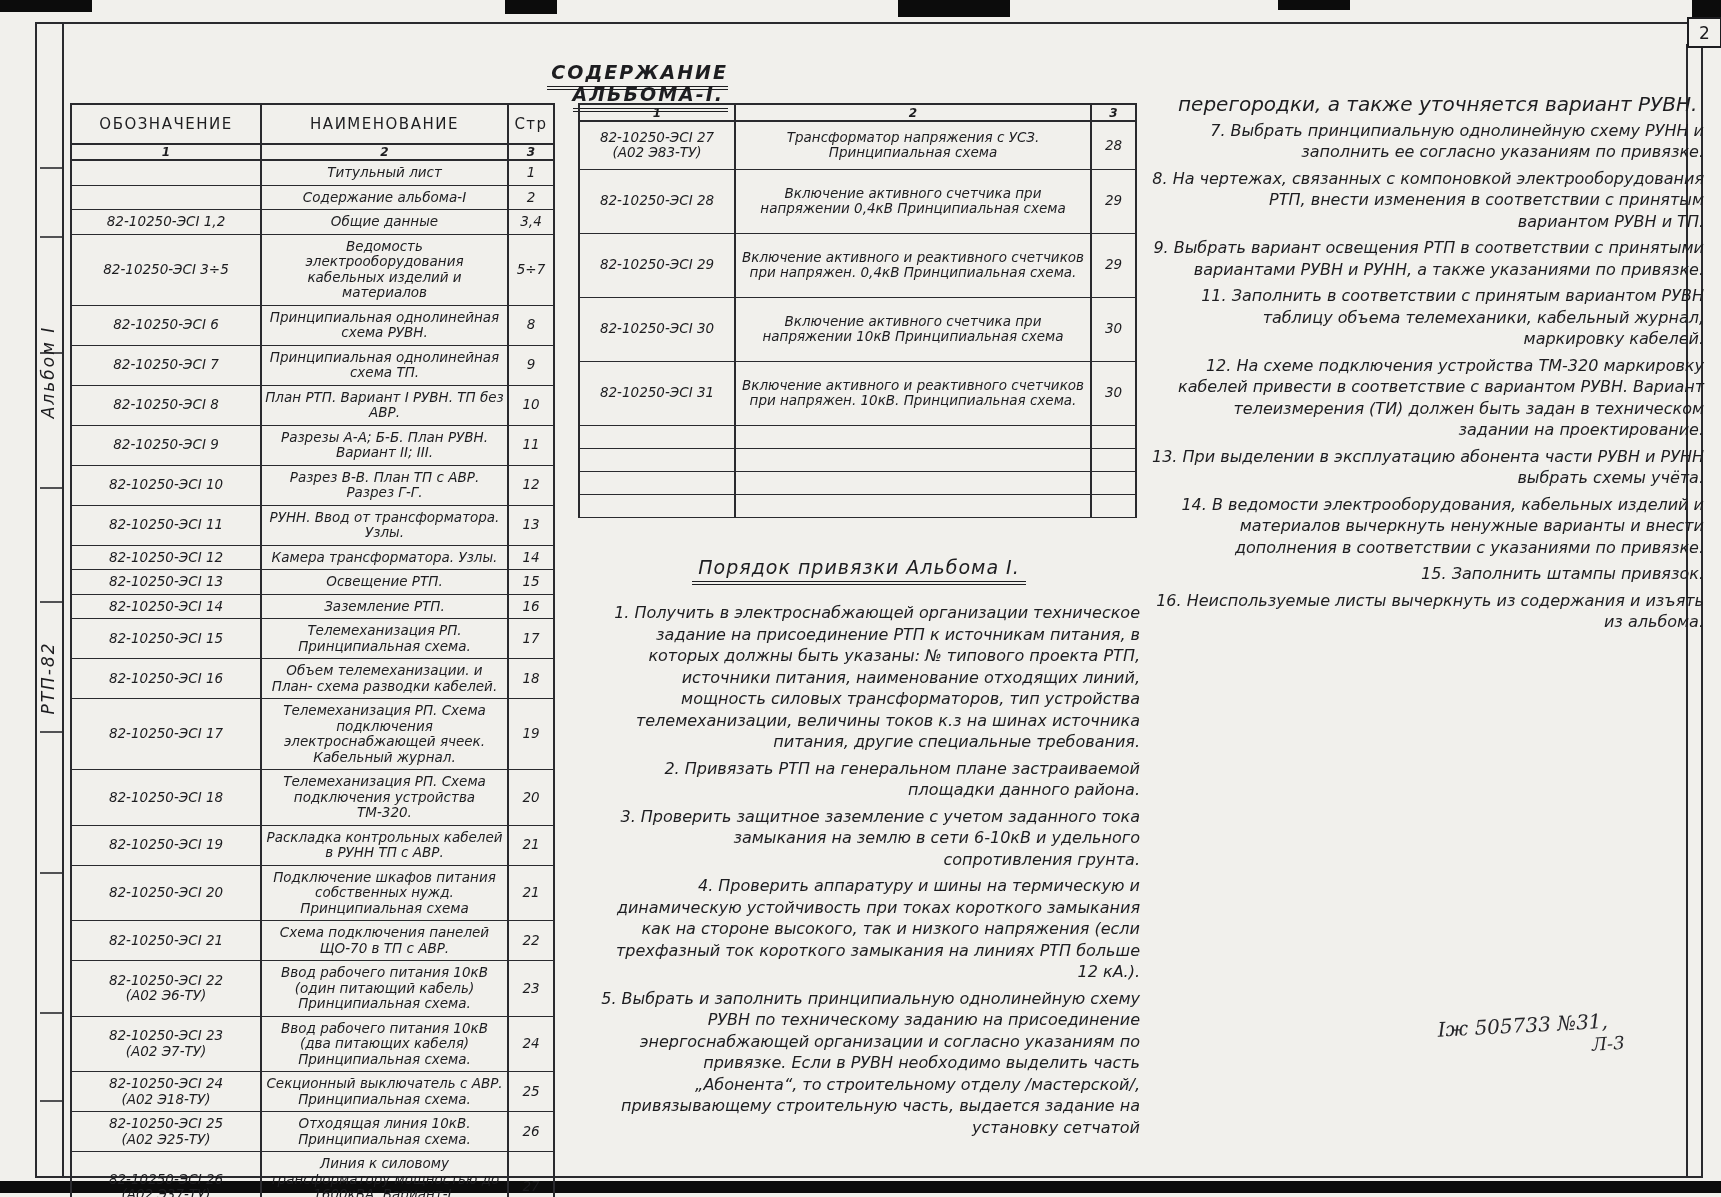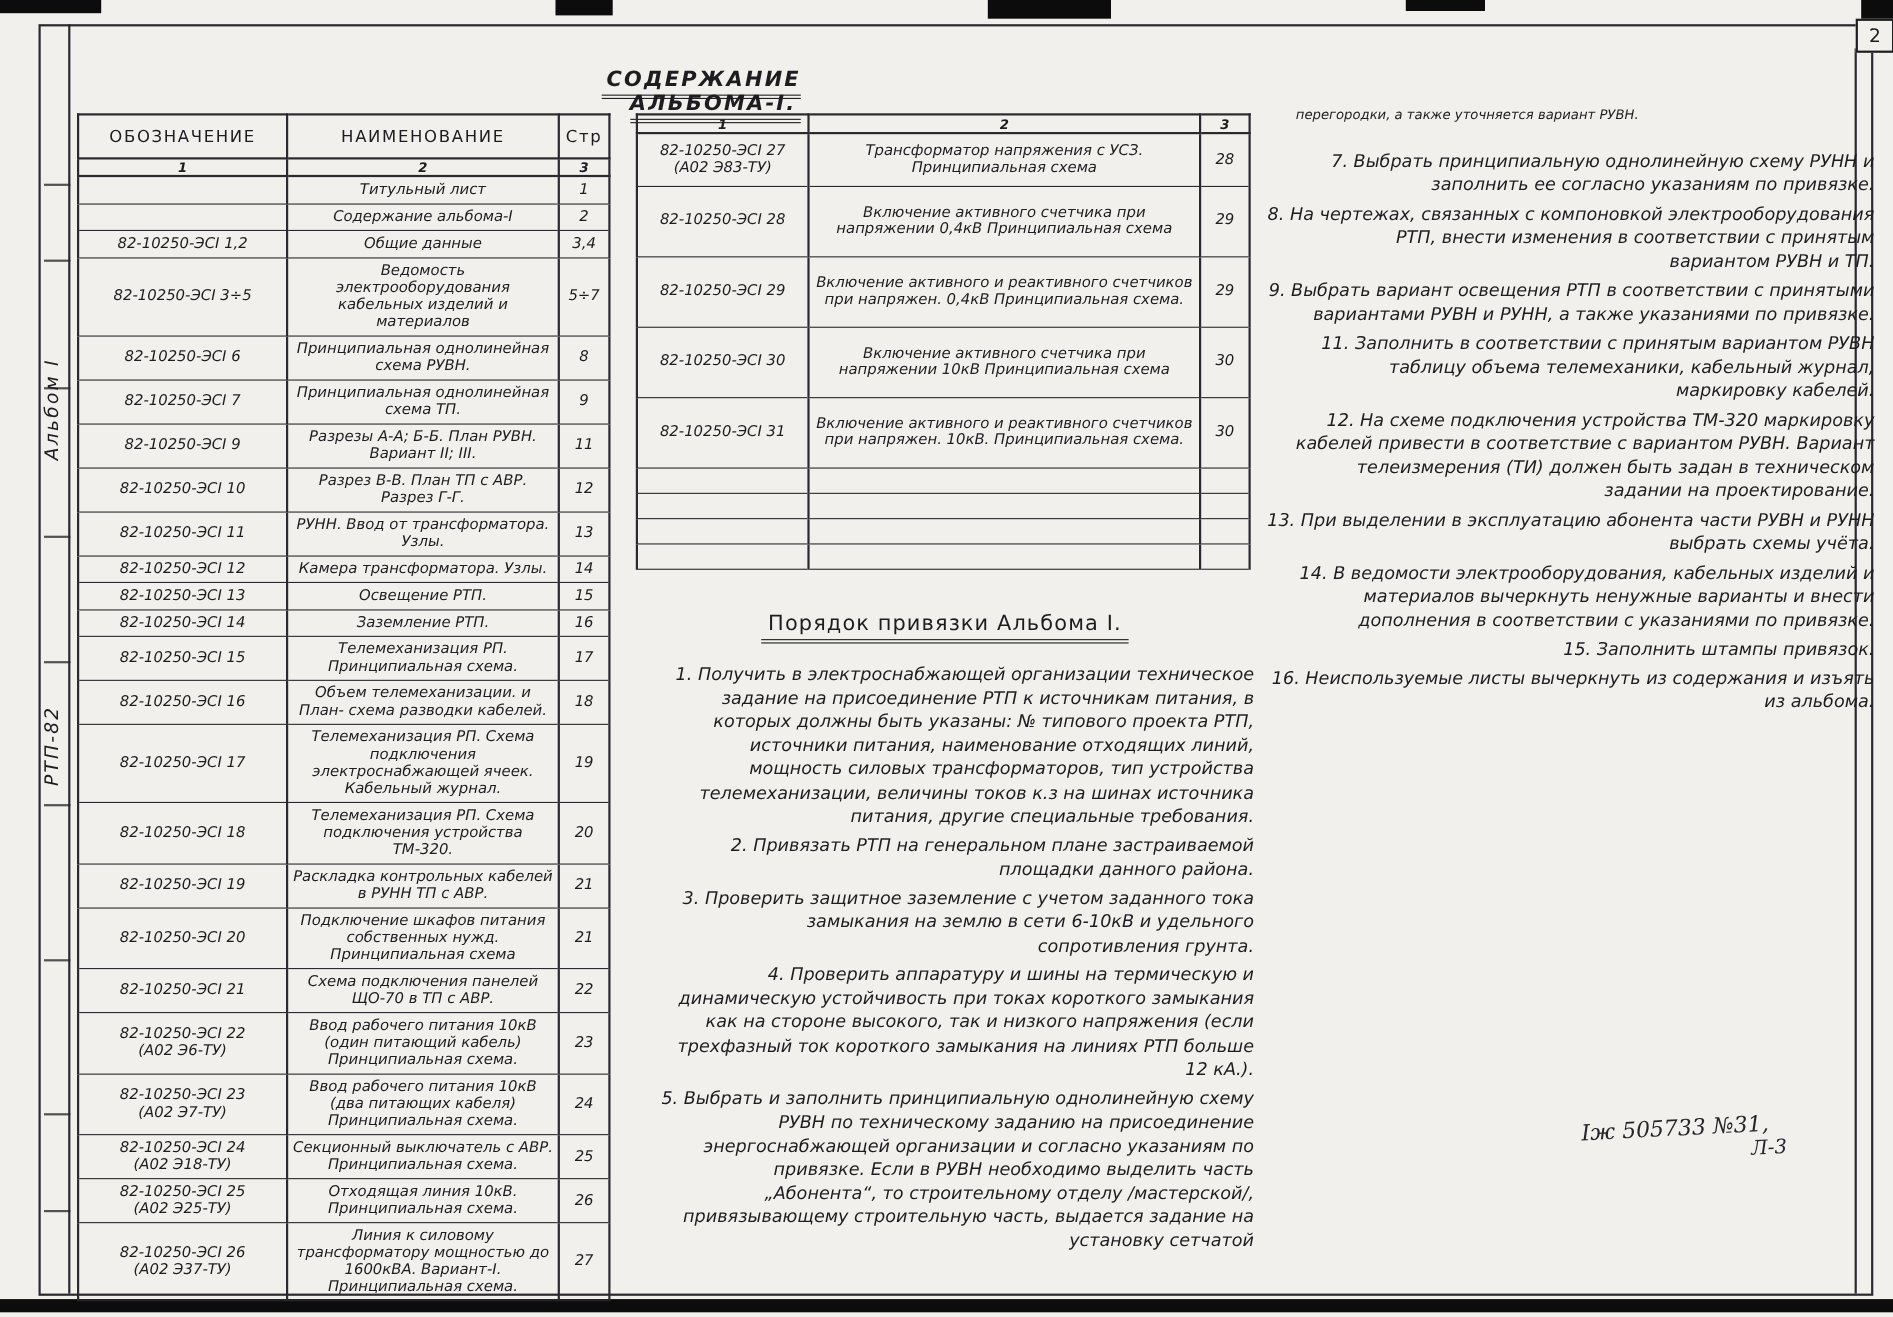--- a/index.html
+++ b/index.html
@@ -33,25 +33,25 @@
   .t2{position:absolute;left:578px;top:103px;width:557px}
   .t2 .num-row td{height:15px;font-size:12px;font-style:italic;text-align:center;padding:0;font-weight:bold}
   .t2 tbody td{font-style:italic;font-size:13.5px;line-height:15.5px;padding:3px 3px;text-align:center;border-width:1px 2px}
   .t2 tbody tr{height:64px}
   .t2 tbody tr:nth-child(1){height:48px}
   .t2 tbody tr.empty-row{height:23px}
   .c-code div{white-space:nowrap}
   
   .order{position:absolute;left:578px;top:556px;width:562px}
   .sec-title{text-align:center;margin-bottom:24px}
-  .sec-title span{font-size:19px;letter-spacing:1px;border-bottom:4px double #1d1d20;padding:0 6px 3px 6px}
+  .sec-title span{font-size:19px;font-style:italic;letter-spacing:1px;border-bottom:4px double #1d1d20;padding:0 6px 3px 6px}
   .para{font-style:italic;font-size:16px;line-height:21.5px;margin-bottom:5px;padding-left:26px;text-indent:-26px;text-align:right}
   .pnum{font-weight:normal}
   .rightcol{position:absolute;left:1152px;top:94px;width:552px}
-  .rightcol .intro{font-style:italic;font-size:12px;line-height:21.5px;padding-left:26px;margin-bottom:20px}
+  .rightcol .intro{font-style:italic;font-size:20px;line-height:21.5px;padding-left:26px;margin-bottom:4px}
   
   .mlabel{position:absolute;width:140px;text-align:center;font-size:17px;font-style:italic;letter-spacing:2px;
     transform:rotate(-90deg)}
   .mlabel.alb{left:-22px;top:362px}
   .mlabel.rtp{left:-22px;top:668px}
   
   .stamp{position:absolute;left:1438px;top:1012px;width:220px;
     font-family:"DejaVu Serif",serif;font-style:italic;font-size:20px;color:#26262a;transform:rotate(-3deg)}
   .stamp .l2{text-align:right;padding-right:34px;font-size:18px}
 </style>
@@ -146,20 +146,27 @@
       </tr>
       <tr>
         <td class="c-code">
           <div>82-10250-ЭСI 7</div>
         </td>
         <td class="c-name">Принципиальная однолинейная схема ТП.</td>
         <td class="c-page">9</td>
       </tr>
       <tr>
         <td class="c-code">
+          <div>82-10250-ЭСI 8</div>
+        </td>
+        <td class="c-name">План РТП. Вариант I РУВН. ТП без АВР.</td>
+        <td class="c-page">10</td>
+      </tr>
+      <tr>
+        <td class="c-code">
           <div>82-10250-ЭСI 9</div>
         </td>
         <td class="c-name">Разрезы А-А; Б-Б. План РУВН. Вариант II; III.</td>
         <td class="c-page">11</td>
       </tr>
       <tr>
         <td class="c-code">
           <div>82-10250-ЭСI 10</div>
         </td>
         <td class="c-name">Разрез В-В. План ТП с АВР. Разрез Г-Г.</td>

